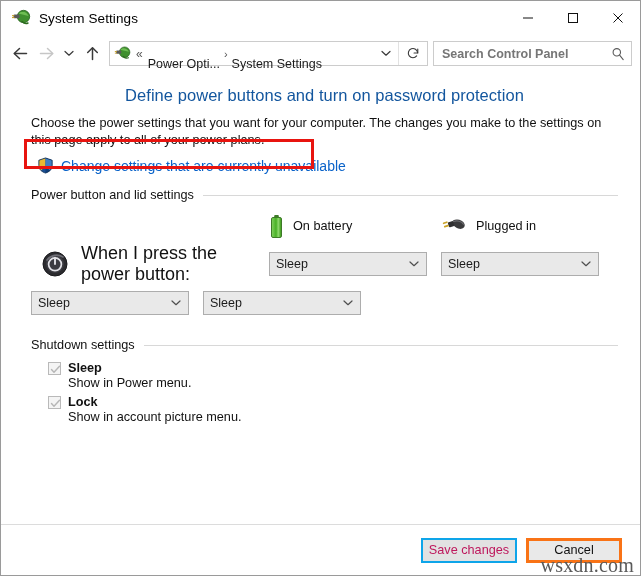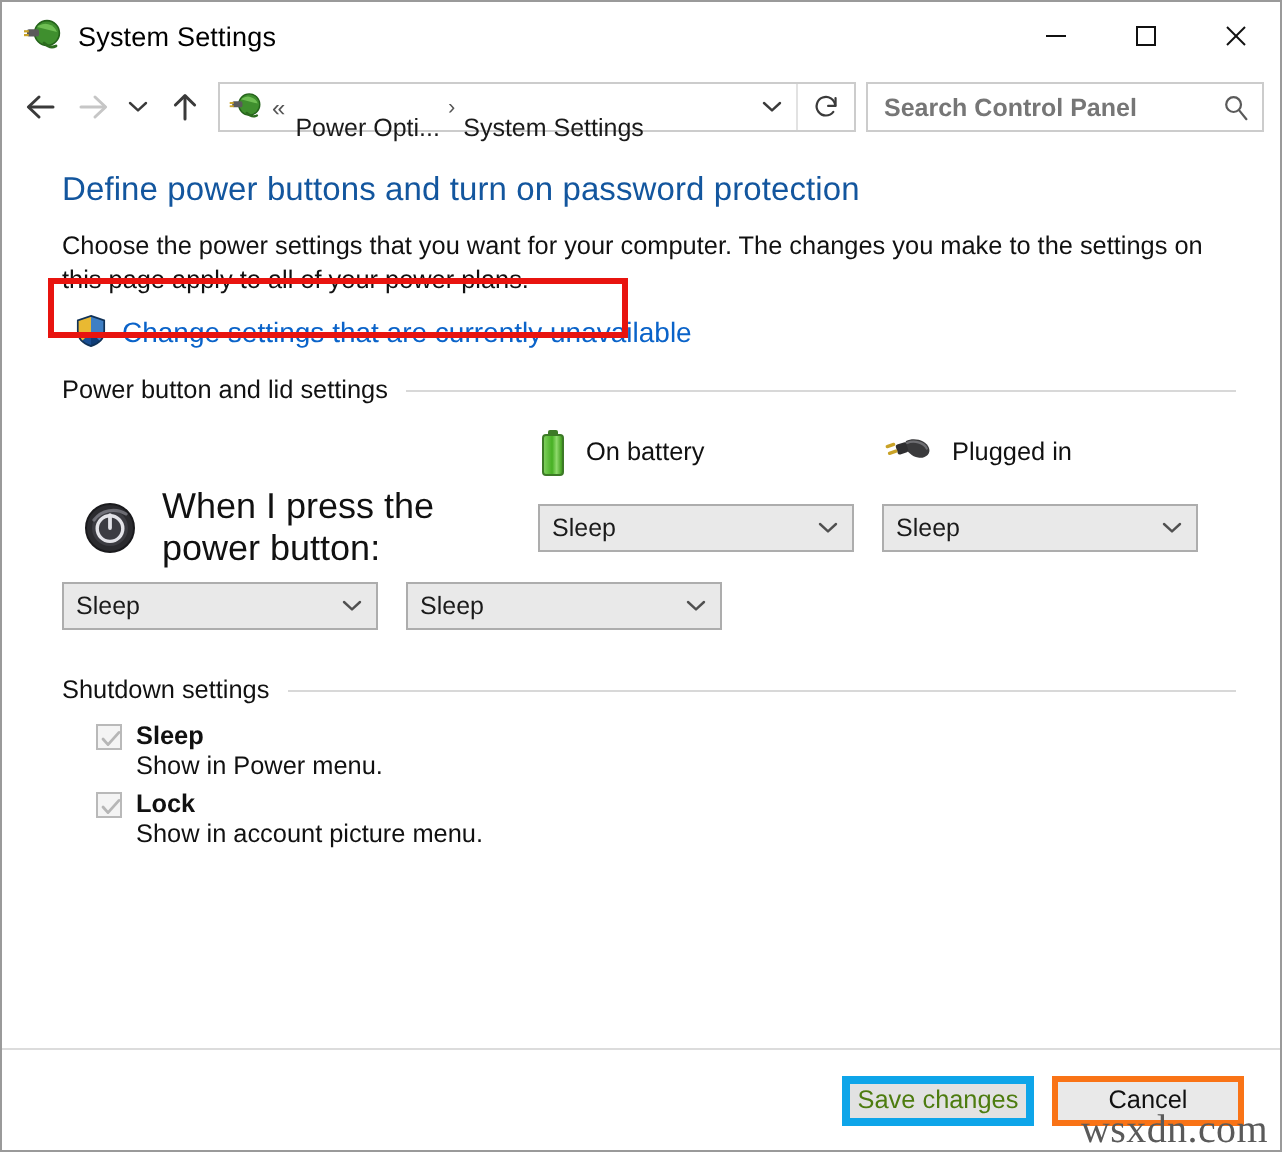--- a/index.html
+++ b/index.html
@@ -172,20 +172,21 @@
     position: relative;
     overflow: hidden;
   }
 
   .page-title {
     font-size: 16.5px;
     color: #13569e;
     margin: 0 0 10px 0;
     font-weight: normal;
     letter-spacing: 0.05px;
+    text-align: center;
   }
   .intro {
     font-size: 12.7px;
     color: #111;
     line-height: 17px;
     margin: 0 0 8px 0;
     max-width: 575px;
   }
 
   .uac-link-row {
@@ -340,22 +341,22 @@
     min-width: 96px;
     font-size: 12.7px;
     font-family: "Liberation Sans", sans-serif;
     box-sizing: border-box;
     display: flex;
     align-items: center;
     justify-content: center;
   }
   .btn.disabled {
     background: #e2e2e2;
-    border: 4px solid #0ea5e9;
-    color: #4d7c0f;
+    border: 2px solid #0ea5e9;
+    color: #be185d;
   }
   .btn.normal {
     background: #e9e9e9;
     border: 3px solid #f97316;
     color: #111;
   }
   .btn + .btn { margin-left: 9px; }
 
   .watermark {
     position: absolute;

